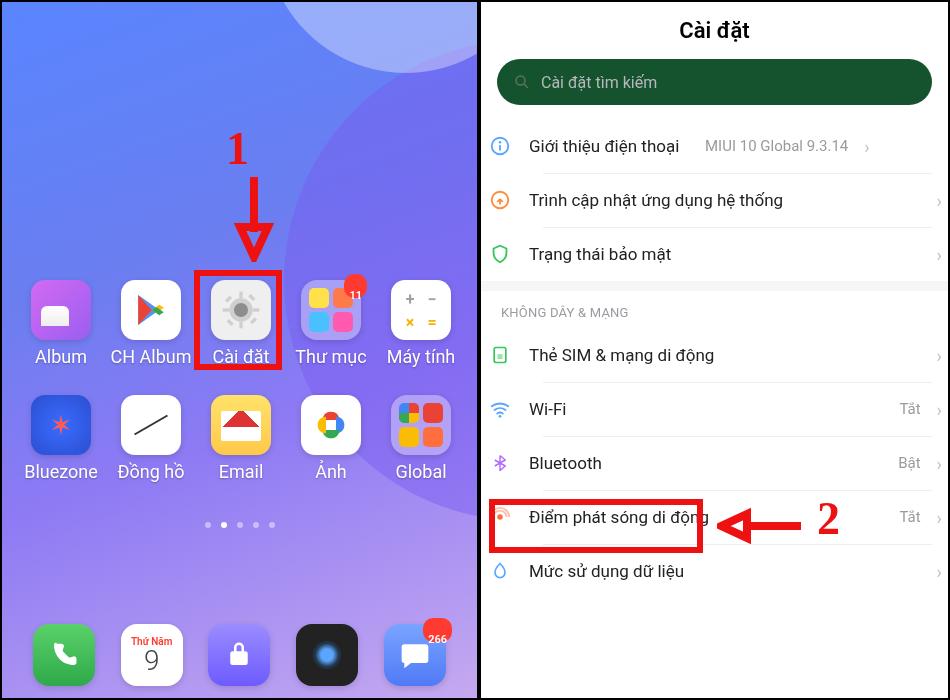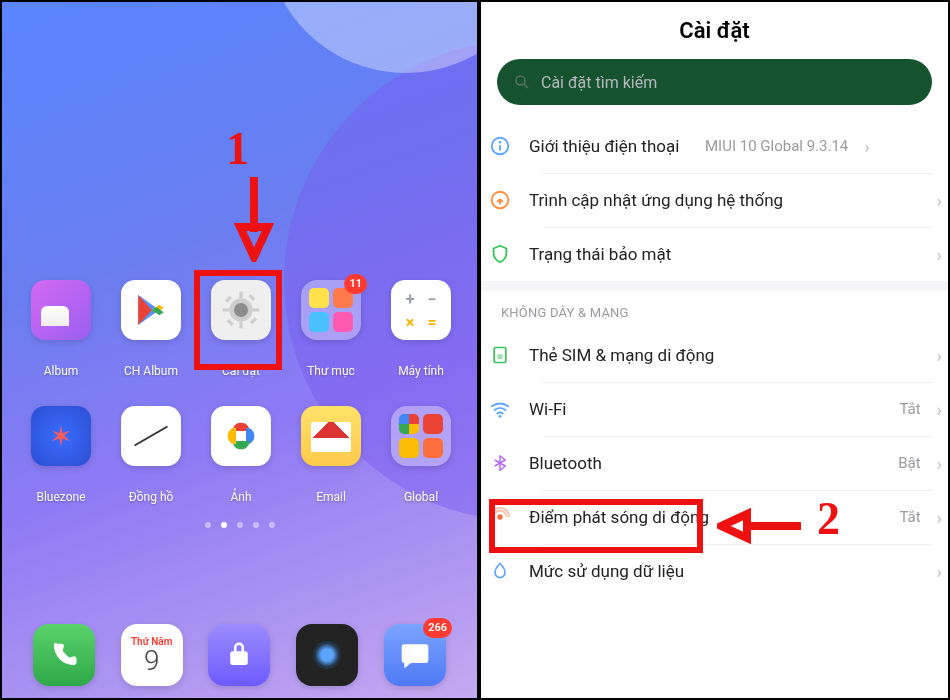--- a/index.html
+++ b/index.html
@@ -30,24 +30,24 @@
     column-gap: 12px; row-gap: 28px;
     justify-items: center;
   }
   .app { display: flex; flex-direction: column; align-items: center; width: 78px; position: relative; }
   .icon {
     width: 60px; height: 60px; border-radius: 14px;
     background: #fff; display: flex; align-items: center; justify-content: center;
     box-shadow: 0 2px 6px rgba(0,0,0,.15);
     position: relative;
   }
-  .app-label { margin-top: 24px; font-size: 12px; color: #fff; text-shadow: 0 1px 2px rgba(0,0,0,.3); white-space: nowrap; }
+  .app-label { margin-top: 6px; font-size: 18px; color: #fff; text-shadow: 0 1px 2px rgba(0,0,0,.3); white-space: nowrap; }
   .badge {
     position: absolute; top: -6px; right: -6px;
-    min-width: 20px; height: 20px; padding: 0 5px;
+    min-width: 20px; height: 20px; padding: 12px 5px;
     border-radius: 10px; background: #ff3a30; color: #fff;
     font-size: 11px; line-height: 20px; text-align: center; font-weight: 600;
   }
   
   .icon.album { background: linear-gradient(135deg,#d36af2,#9a5ef0); }
   .icon.album::after{content:"";position:absolute;left:10px;top:26px;width:28px;height:20px;border-radius:6px 6px 0 0;background:linear-gradient(#fff,#eee);}
   .icon.play svg { width: 36px; height: 36px; }
   .icon.settings { background:#efefef; }
   .icon.folder { background: rgba(255,255,255,0.35); border-radius: 16px; }
   .mini-grid { display:grid; grid-template-columns:1fr 1fr; gap:4px; padding:8px; width:100%; height:100%; }
@@ -192,34 +192,34 @@
       <div class="icon bluezone"></div>
       <div class="app-label">Bluezone</div>
     </div>
 
     <div class="app">
       <div class="icon clock"></div>
       <div class="app-label">Đồng hồ</div>
     </div>
 
     <div class="app">
+      <div class="icon email"></div>
+      <div class="app-label">Email</div>
+    </div>
+
+    <div class="app">
       <div class="icon photos">
         <svg viewBox="0 0 48 48">
             <path fill="#EA4335" d="M24 8c-6 0-10 4-10 10h20c0-6-4-10-10-10z"></path>
             <path fill="#4285F4" d="M40 24c0-6-4-10-10-10v20c6 0 10-4 10-10z"></path>
             <path fill="#34A853" d="M24 40c6 0 10-4 10-10H14c0 6 4 10 10 10z"></path>
             <path fill="#FBBC05" d="M8 24c0 6 4 10 10 10V14c-6 0-10 4-10 10z"></path>
           </svg>
       </div>
       <div class="app-label">Ảnh</div>
-    </div>
-
-    <div class="app">
-      <div class="icon email"></div>
-      <div class="app-label">Email</div>
     </div>
 
     <div class="app">
       <div class="icon google">
         <div class="mini-grid">
           <span style="background:conic-gradient(#ea4335 0 25%,#fbbc05 0 50%,#34a853 0 75%,#4285f4 0)"></span>
           <span style="background:#ea4335"></span>
           <span style="background:#fbbc05"></span>
           <span style="background:#ff6f3d"></span>
         </div>

